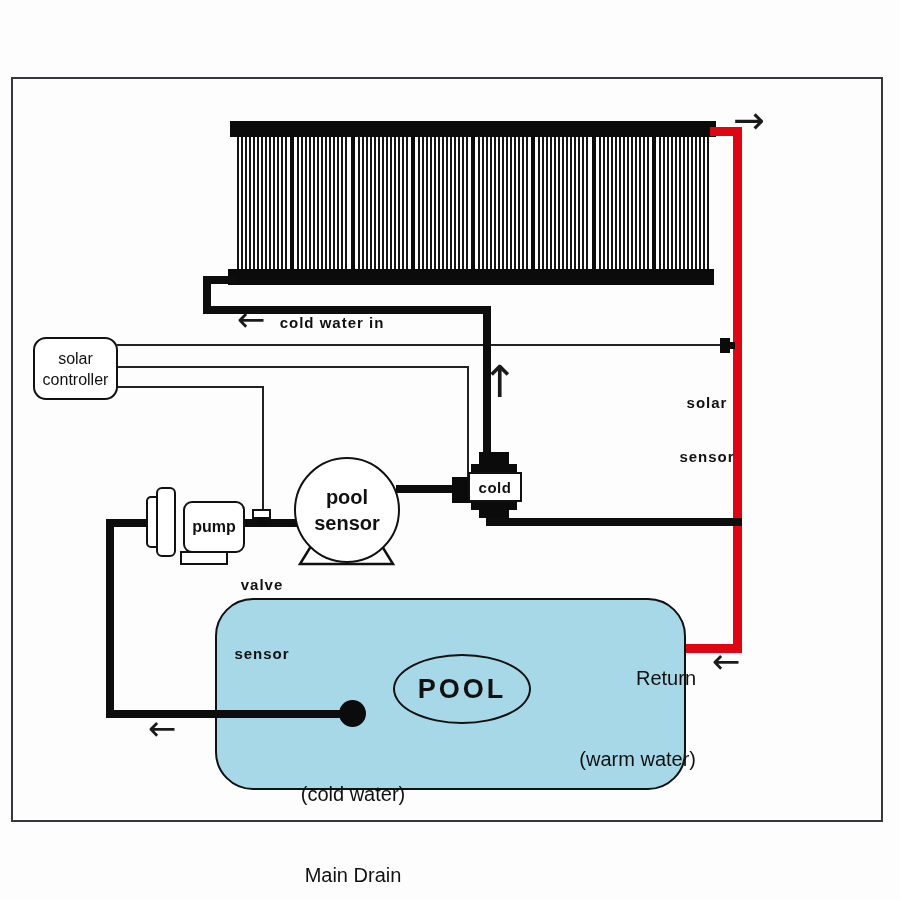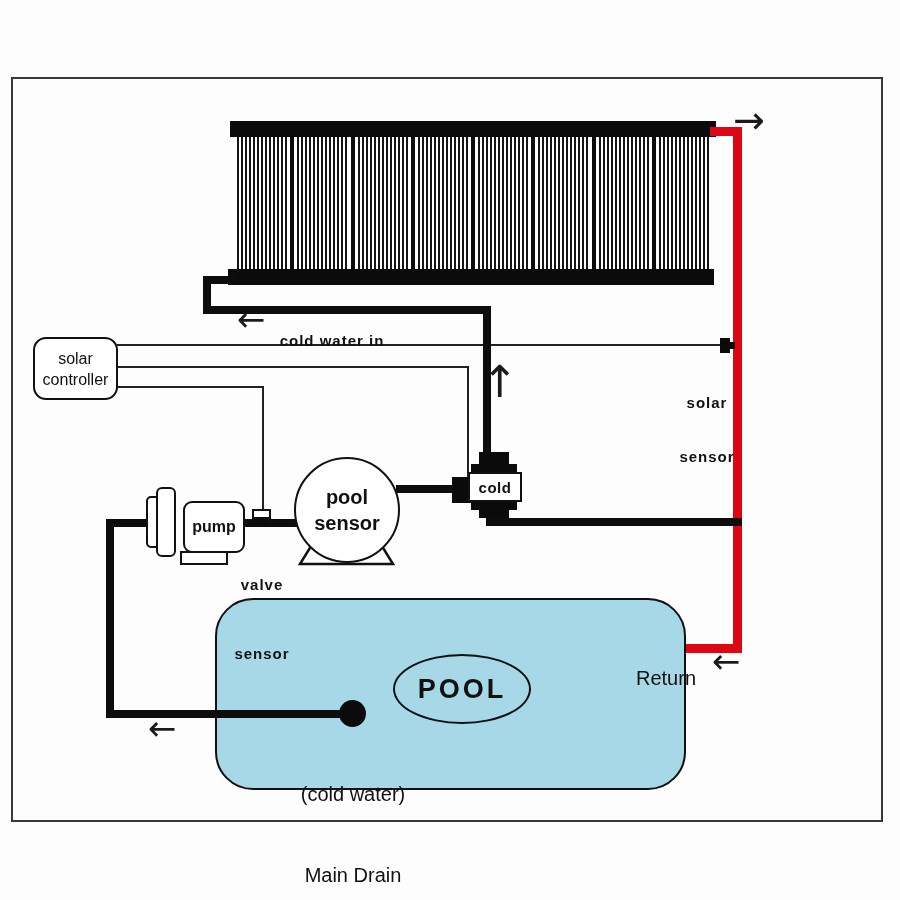--- a/index.html
+++ b/index.html
@@ -78,21 +78,21 @@
   .pool{left:215px;top:598px;width:471px;height:192px;background:var(--pool_fill,#a6d8e8);
         border:2.5px solid #111;border-radius:38px;box-sizing:border-box;z-index:1;}
   .pool-ellipse{left:393px;top:654px;width:138px;height:70px;border:2.5px solid #111;border-radius:50%;
                 box-sizing:border-box;z-index:3;display:flex;align-items:center;justify-content:center;
                 font-size:27px;font-weight:700;letter-spacing:3px;}
 
   
   .lbl{z-index:6;white-space:pre;}
   .small-b{font-size:15px;font-weight:700;letter-spacing:1px;text-align:center;}
   .hotlbl{left:745px;top:104px;width:130px;line-height:24px;letter-spacing:1.5px;}
-  .coldlbl{left:262px;top:311px;width:140px;line-height:24px;margin-top:18px;}
+  .coldlbl{left:262px;top:311px;width:140px;line-height:24px;}
   .ssensorlbl{left:657px;top:358px;width:100px;line-height:18px;}
   .wsensorlbl{left:212px;top:527px;width:100px;line-height:23px;}
   .returnlbl{left:536px;top:611px;width:160px;font-size:20px;line-height:27px;text-align:right;z-index:3;}
   .drainlbl{left:273px;top:727px;width:160px;font-size:20px;line-height:27px;text-align:center;z-index:3;}
 
   
   .arrow{z-index:6;width:44px;height:44px;display:flex;align-items:center;justify-content:center;
          color:#1a1a1a;font-family:"DejaVu Sans",sans-serif;}
   .a-hot   {left:727px;top:98px;font-size:38px;}
   .a-cold  {left:229px;top:297px;font-size:34px;}
@@ -182,20 +182,21 @@
   <div class="abs outlined pump-body">
     <span>pump</span>
   </div>
 
   <div class="abs pool"></div>
   <div class="abs pool-ellipse">
     <span>POOL</span>
   </div>
   <div class="abs lbl returnlbl">
     <div>Return</div>
+    <div>(warm water)</div>
   </div>
   <div class="abs lbl drainlbl">
     <div>(cold water)</div>
     <div>Main Drain</div>
   </div>
 
   <div class="abs lbl small-b coldlbl">cold water in</div>
   <div class="abs lbl small-b ssensorlbl">
     <div>solar</div>
     <div>sensor</div>

